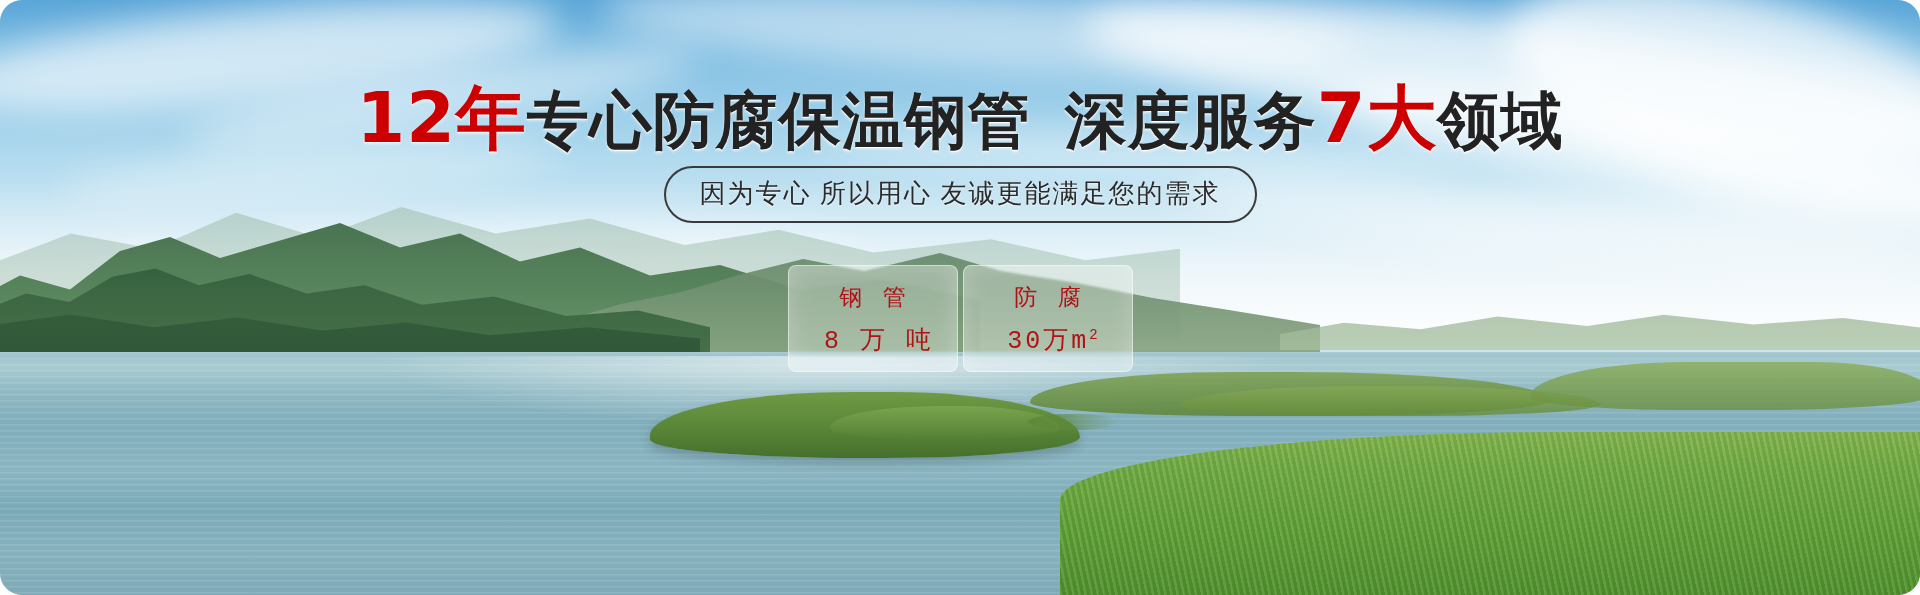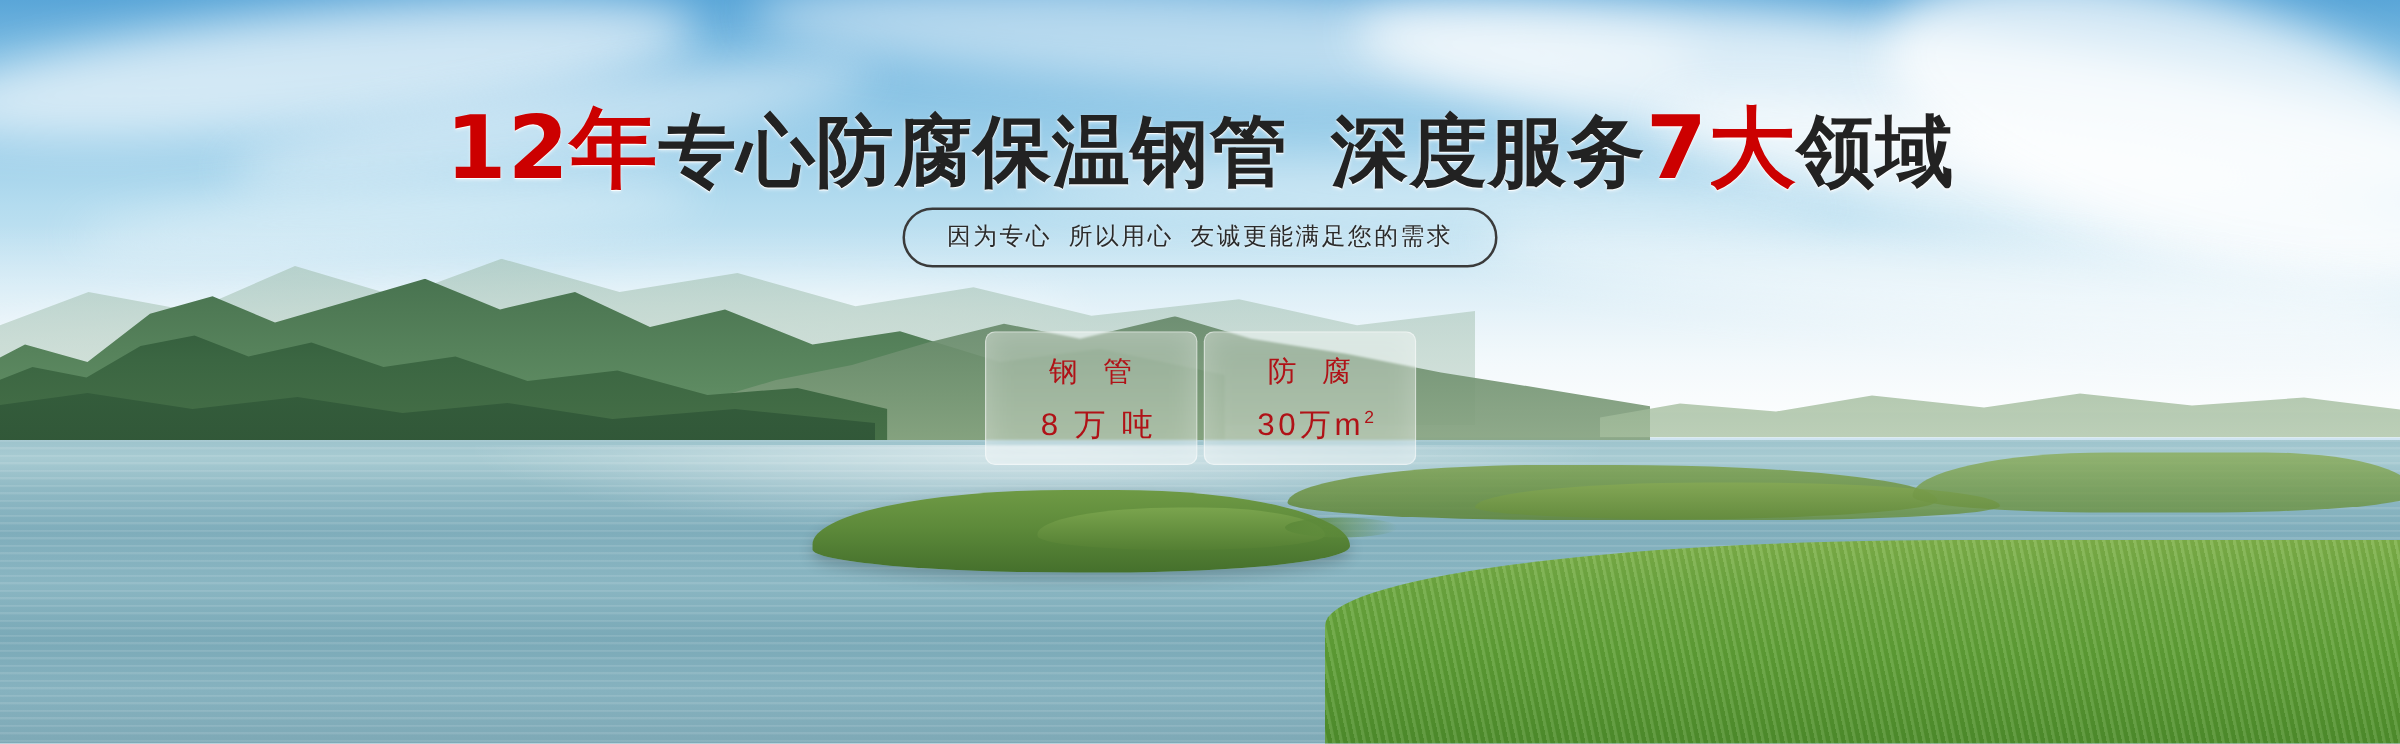--- a/index.html
+++ b/index.html
@@ -5,20 +5,21 @@
 <style>
   html,body{margin:0;padding:0;background:#fff;}
   body{font-family:"DejaVu Sans","Liberation Sans",sans-serif;}
 
   .banner{
     position:relative;
     width:1920px;
     height:595px;
     overflow:hidden;
     background:#cfe4f2;
+    border-radius:22px;
   }
 
   
   .sky{
     position:absolute; left:0; top:0; width:1920px; height:330px;
     background:
       linear-gradient(to bottom,
         #5aa6d8 0%,
         #76b8e0 12%,
         #96cbe8 30%,
@@ -181,26 +182,26 @@
   .headline .hl-gap{display:inline-block;width:34px;}
 
   .subtitle-wrap{
     position:absolute;left:0;top:166px;width:1920px;text-align:center;
   }
   .subtitle{
     display:inline-block;
     border:2px solid #3a3a3a;
     border-radius:30px;
     padding:8px 34px 10px 34px;
-    font-size:19px;
+    font-size:26px;
     color:#2b2b2b;
     letter-spacing:2px;
     background:transparent;
     text-shadow:0 1px 2px rgba(255,255,255,.75);
-    font-family:Liberation Mono, monospace;
+    font-family:Liberation Serif, serif;
   }
 
   
   .cards{
     position:absolute;left:0;top:265px;width:1920px;
     display:flex;justify-content:center;align-items:flex-start;
     gap:5px;
   }
   .card{
     width:168px;
@@ -217,21 +218,21 @@
     font-size:23px;
     color:#b01217;
     letter-spacing:7px;
     text-indent:7px;
     font-family:Liberation Sans, sans-serif;
   }
   .card-value{
     font-size:25px;
     color:#b01217;
     letter-spacing:3px;
-    font-family:Liberation Sans, sans-serif;
+    font-family:Liberation Mono, monospace;
     margin-left:13px;
   }
   .card-value sup{font-size:14px;vertical-align:super;}
 </style>
 </head>
 <body>
 
 <div class="banner">
 
   <div class="sky">

